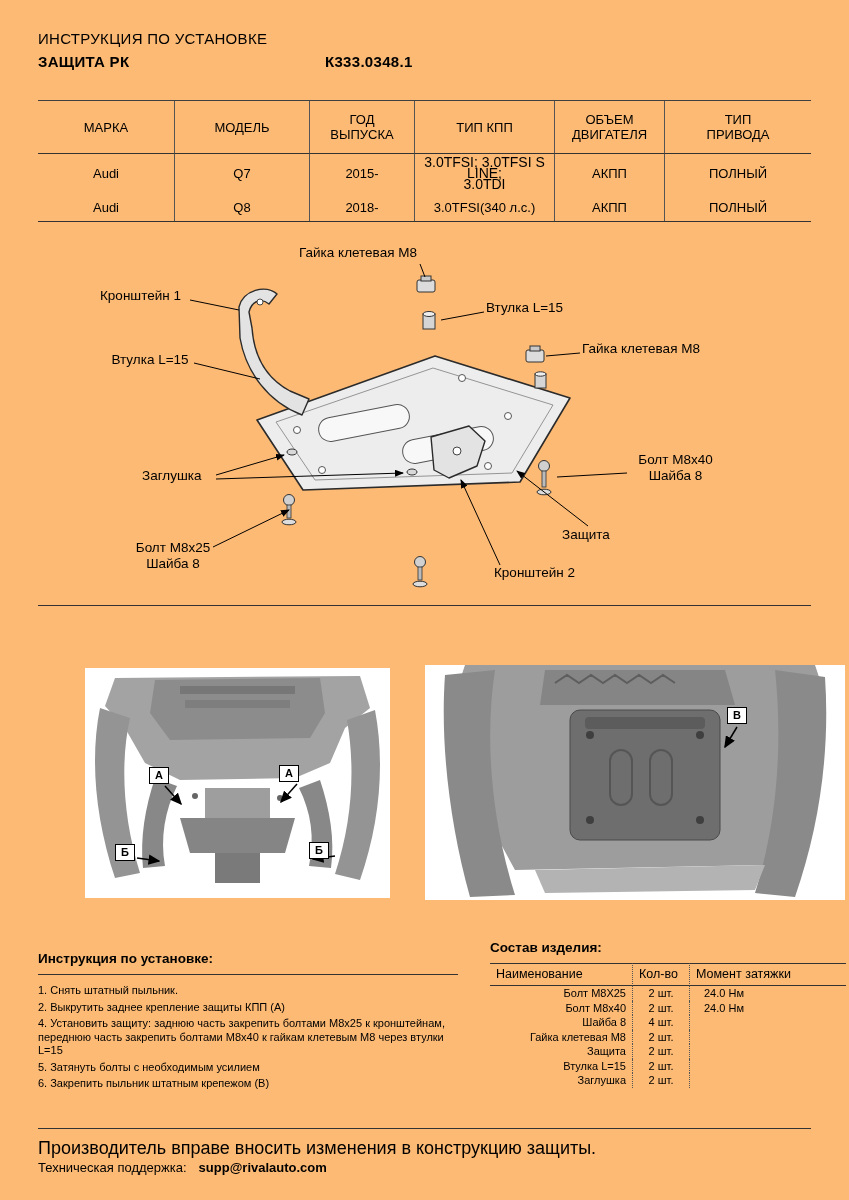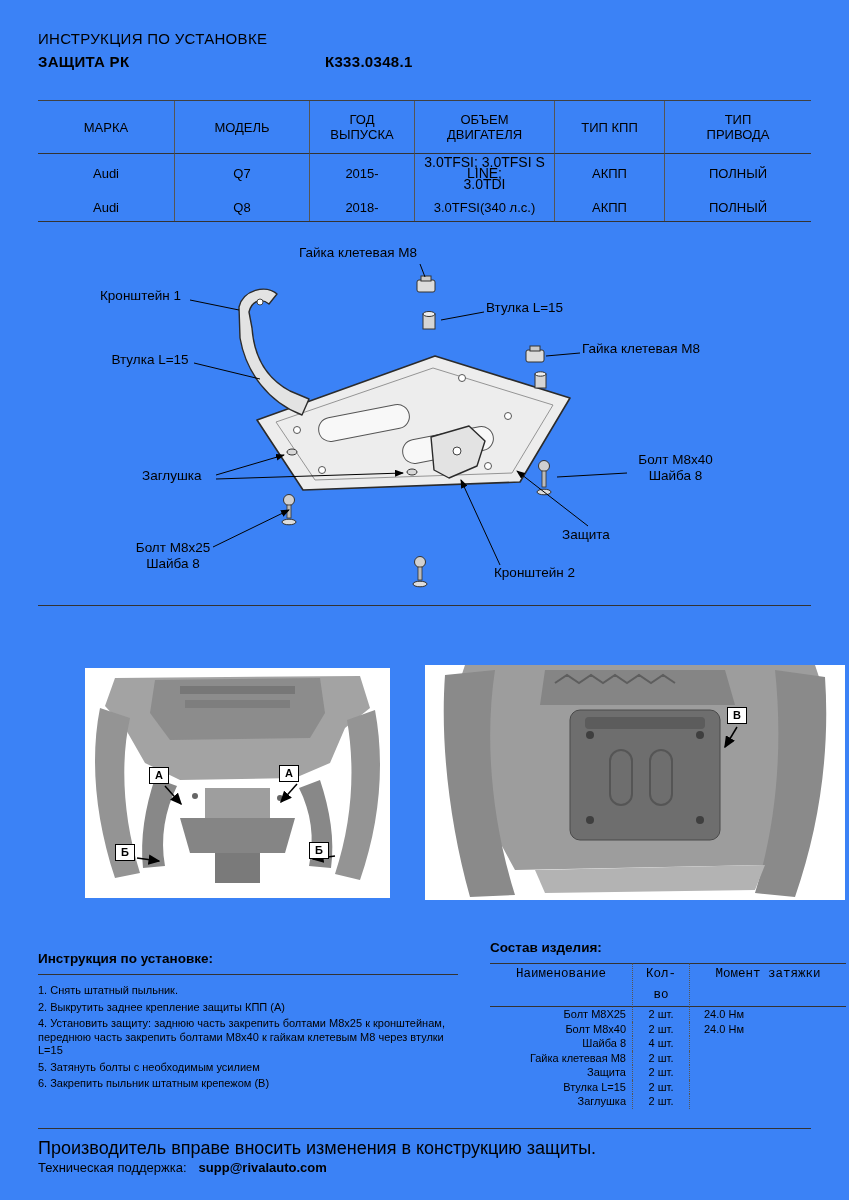--- a/index.html
+++ b/index.html
@@ -1,17 +1,17 @@
 <!DOCTYPE html>
 <html><head>
 <meta charset="utf-8">
 <style>
   html,body{margin:0;padding:0;background:#fff;}
   .page{
-    position:relative;width:849px;height:1200px;background:#3b82f6;overflow:hidden;
+    position:relative;width:849px;height:1200px;background:#fdba74;overflow:hidden;
     font-family:"Liberation Sans",sans-serif;color:#000;
   }
   
   .doc-type{position:absolute;left:38px;top:30px;font-size:15px;letter-spacing:.3px;}
   .product{position:absolute;left:38px;top:53px;font-size:15px;font-weight:bold;letter-spacing:.3px;}
   .part-no{position:absolute;left:325px;top:53px;font-size:15px;font-weight:bold;letter-spacing:.3px;}
   
   .fitment{
     position:absolute;left:38px;top:100px;width:773px;
     display:grid;grid-template-columns:137px 135px 105px 140px 110px 146px;
@@ -40,22 +40,22 @@
   }
   
   .inst{position:absolute;left:38px;top:940px;width:420px;margin-top:11px;}
   .parts{position:absolute;left:490px;top:940px;width:356px;}
   .sec-title{font-size:13.5px;font-weight:bold;margin-bottom:8px;}
   .sec-rule{border-top:1px solid #333;margin-bottom:9px;}
   .step{font-size:11px;line-height:13.5px;margin-bottom:3px;}
   .parts-grid{display:grid;grid-template-columns:143px 57px 156px;}
   .pc{font-size:11px;line-height:14.5px;padding:0 6px;}
   .pc.v{border-right:1px dotted #555;}
-  .ph{font-size:12.5px;line-height:21px;text-align:center;
-      border-top:1px solid #333;border-bottom:1px solid #333;font-family:Liberation Mono, monospace;}
+  .ph{font-size:12.5px;line-height:21px;
+      border-top:1px solid #333;border-bottom:1px solid #333;}
   .pc.name{text-align:right;}
   .pc.qty{text-align:center;padding:0 2px;}
   .pc.torq{text-align:left;padding-left:14px;}
   
   .footer-1{position:absolute;left:38px;top:1138px;font-size:18px;}
   .footer-2{position:absolute;left:38px;top:1160px;font-size:13px;}
   .footer-2 .email{font-weight:bold;margin-left:12px;}
 </style>
 </head>
 <body>
@@ -64,23 +64,23 @@
 
   <div class="doc-type">ИНСТРУКЦИЯ ПО УСТАНОВКЕ</div>
   <div class="product">ЗАЩИТА РК</div>
   <div class="part-no">К333.0348.1</div>
 
   <div class="fitment">
     <div class="fc fh sep">МАРКА</div>
     <div class="fc fh sep">МОДЕЛЬ</div>
     <div class="fc fh sep">ГОД
 ВЫПУСКА</div>
+    <div class="fc fh sep">ТИП КПП</div>
     <div class="fc fh sep">ОБЪЕМ
 ДВИГАТЕЛЯ</div>
-    <div class="fc fh sep">ТИП КПП</div>
     <div class="fc fh">ТИП
 ПРИВОДА</div>
 
     <div class="fc fr1 sep">Audi</div>
     <div class="fc fr1 sep">Q7</div>
     <div class="fc fr1 sep">2015-</div>
     <div class="fc fr1 sep small">3.0TFSI; 3.0TFSI S LINE;
 3.0TDI</div>
     <div class="fc fr1 sep">АКПП</div>
     <div class="fc fr1">ПОЛНЫЙ</div>

